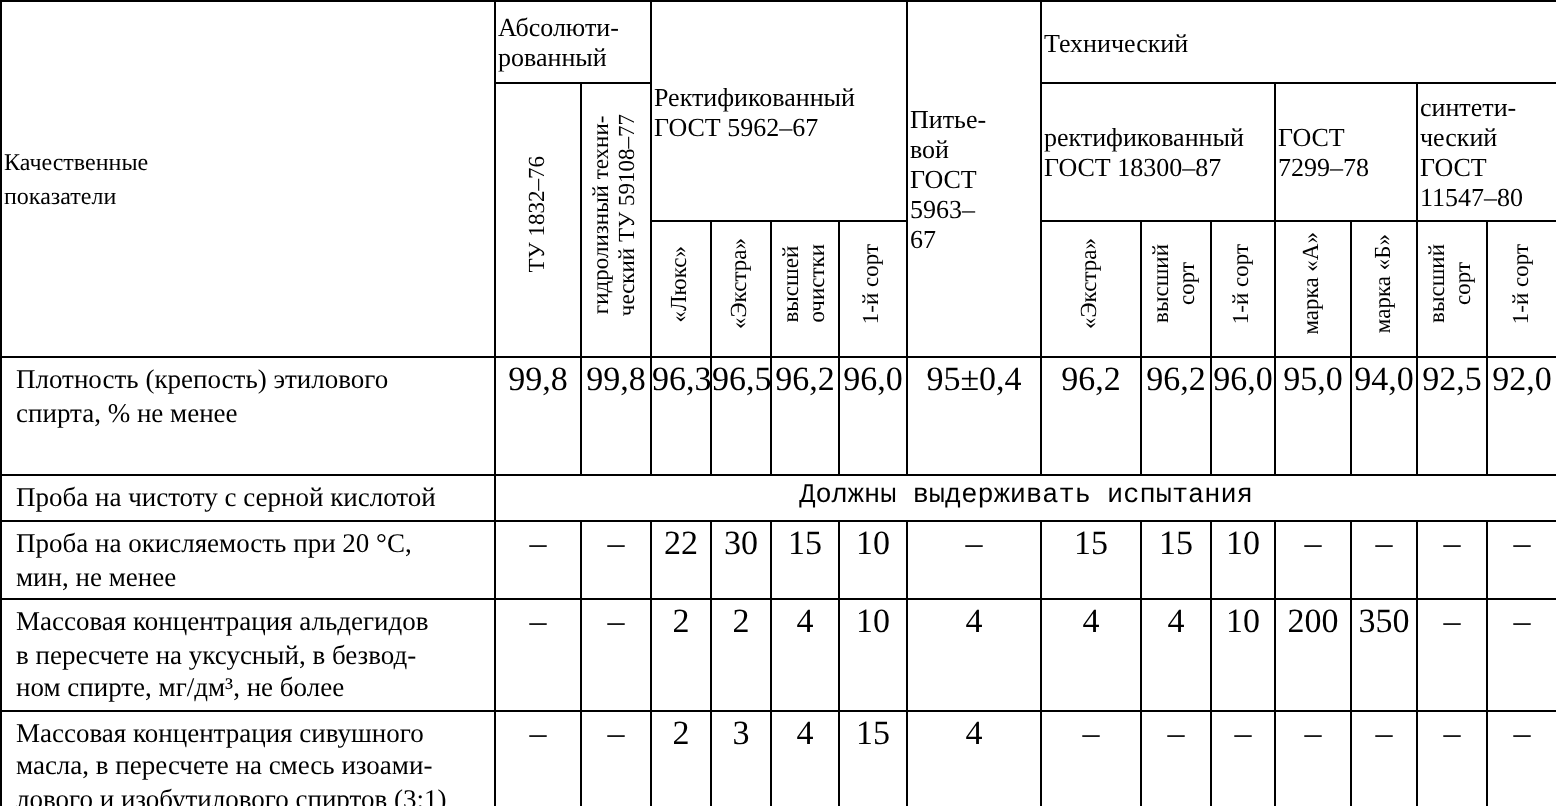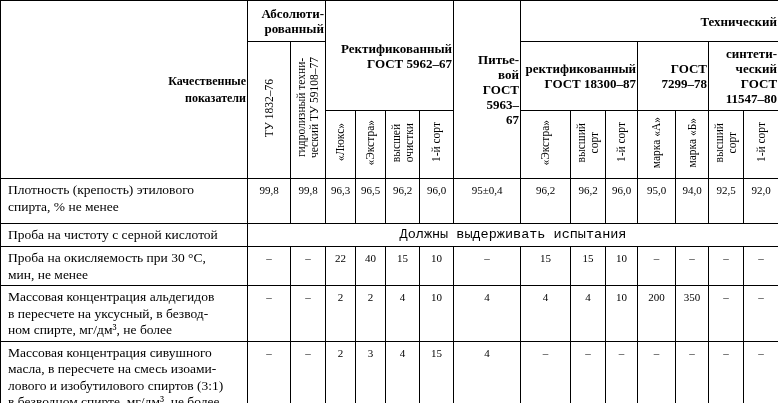--- a/index.html
+++ b/index.html
@@ -20,25 +20,24 @@
   th, td {
     border: 1px solid #000000;
     padding: 0;
     overflow: hidden;
     font-weight: normal;
   }
   
   th.hcell {
     font-size: 13px;
     line-height: 15px;
-    text-align: right;
+    text-align: left;
     vertical-align: middle;
     white-space: pre-line;
     padding: 2px 1px;
-    font-weight: bold;
   }
   th.corner {
     font-size: 12px;
     line-height: 17px;
   }
   
   th.vcell {
     text-align: center;
     vertical-align: middle;
   }
@@ -54,39 +53,39 @@
   
   td.rowlabel {
     font-size: 13.5px;
     line-height: 16.5px;
     text-align: left;
     vertical-align: top;
     white-space: pre-line;
     padding: 3px 3px 2px 7px;
   }
   td.val {
-    font-size: 11px;
+    font-size: 17px;
     line-height: 16px;
     text-align: center;
     vertical-align: top;
     padding-top: 3px;
   }
   td.spanval {
     font-size: 13.5px;
     line-height: 16px;
     text-align: center;
     vertical-align: top;
     padding-top: 3px;
     font-family: Liberation Mono, monospace;
   }
   
   tr.hr1 { height: 41px; }
   tr.hr2 { height: 69px; }
   tr.hr3 { height: 68px; }
-  tr.br1 { height: 45px; }
+  tr.br1 { height: 59px; }
   tr.br2 { height: 23px; }
   tr.br3 { height: 35px; }
   tr.br4 { height: 51px; padding-left: 45px; }
   tr.br5 { height: 71px; }
 </style>
 </head>
 <body>
 
 <div class="page">
   <table class="spec">
@@ -169,26 +168,26 @@
         <td class="val">95,0</td>
         <td class="val">94,0</td>
         <td class="val">92,5</td>
         <td class="val">92,0</td>
       </tr>
       <tr class="br2">
         <td class="rowlabel">Проба на чистоту с серной кислотой</td>
         <td class="spanval" colspan="14">Должны выдерживать испытания</td>
       </tr>
       <tr class="br3">
-        <td class="rowlabel">Проба на окисляемость при 30 °С,
+        <td class="rowlabel">Проба на окисляемость при 20 °С,
 мин, не менее</td>
         <td class="val">–</td>
         <td class="val">–</td>
         <td class="val">22</td>
-        <td class="val">40</td>
+        <td class="val">30</td>
         <td class="val">15</td>
         <td class="val">10</td>
         <td class="val">–</td>
         <td class="val">15</td>
         <td class="val">15</td>
         <td class="val">10</td>
         <td class="val">–</td>
         <td class="val">–</td>
         <td class="val">–</td>
         <td class="val">–</td>

